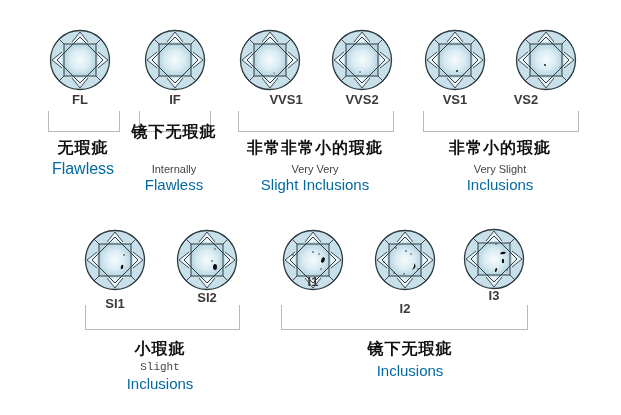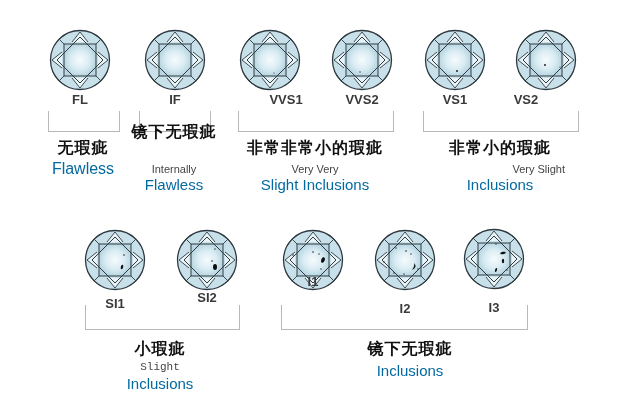--- a/index.html
+++ b/index.html
@@ -135,21 +135,21 @@
 </div>
 
 <div>
   <div class="cn" style="left:230px; top:138px; width:170px;">非常非常小的瑕疵</div>
   <div class="en-small" style="left:230px; top:163px; width:170px;">Very Very</div>
   <div class="en-big" style="left:230px; top:176px; width:170px;">Slight Inclusions</div>
 </div>
 
 <div>
   <div class="cn" style="left:415px; top:138px; width:170px;">非常小的瑕疵</div>
-  <div class="en-small" style="left:395px; top:163px; width:170px;text-align:right;">Very Slight</div>
+  <div class="en-small" style="left:415px; top:163px; width:170px;">Very Slight</div>
   <div class="en-big" style="left:415px; top:176px; width:170px;">Inclusions</div>
 </div>
 
 <div>
   <div class="gem" style="left:84px; top:229px;">
     <svg>
         <use href="#diamond"></use>
       <circle cx="40" cy="26" r="0.8" fill="#222"></circle>
       <ellipse cx="38" cy="38" rx="1.2" ry="2.2" fill="#111" transform="rotate(15 38 38)"></ellipse>
     </svg>
@@ -204,21 +204,21 @@
   <div class="gem" style="left:463px; top:228px;">
     <svg>
         <use href="#diamond"></use>
       <circle cx="33" cy="16" r="0.7" fill="#222"></circle>
       <ellipse cx="40" cy="25" rx="2.8" ry="1.2" fill="#0d0d0d" transform="rotate(-10 40 25)"></ellipse>
       <ellipse cx="40" cy="33" rx="1.2" ry="2.2" fill="#111"></ellipse>
       <ellipse cx="33" cy="42" rx="1" ry="2" fill="#111" transform="rotate(20 33 42)"></ellipse>
       <circle cx="44" cy="42" r="0.7" fill="#222"></circle>
     </svg>
   </div>
-  <div class="grade" style="left:454px; top:300px;">I3</div>
+  <div class="grade" style="left:454px; top:288px;">I3</div>
 </div>
 
 <div class="bracket" style="left:85px; top:305px; width:153px; height:24px;"></div>
 <div class="bracket" style="left:281px; top:305px; width:245px; height:24px;"></div>
 
 <div>
   <div class="cn" style="left:110px; top:339px; width:100px;">小瑕疵</div>
   <div class="en-small" style="left:110px; top:361px; width:100px;font-family:Liberation Mono, monospace;">Slight</div>
   <div class="en-big" style="left:110px; top:375px; width:100px;">Inclusions</div>
 </div>

